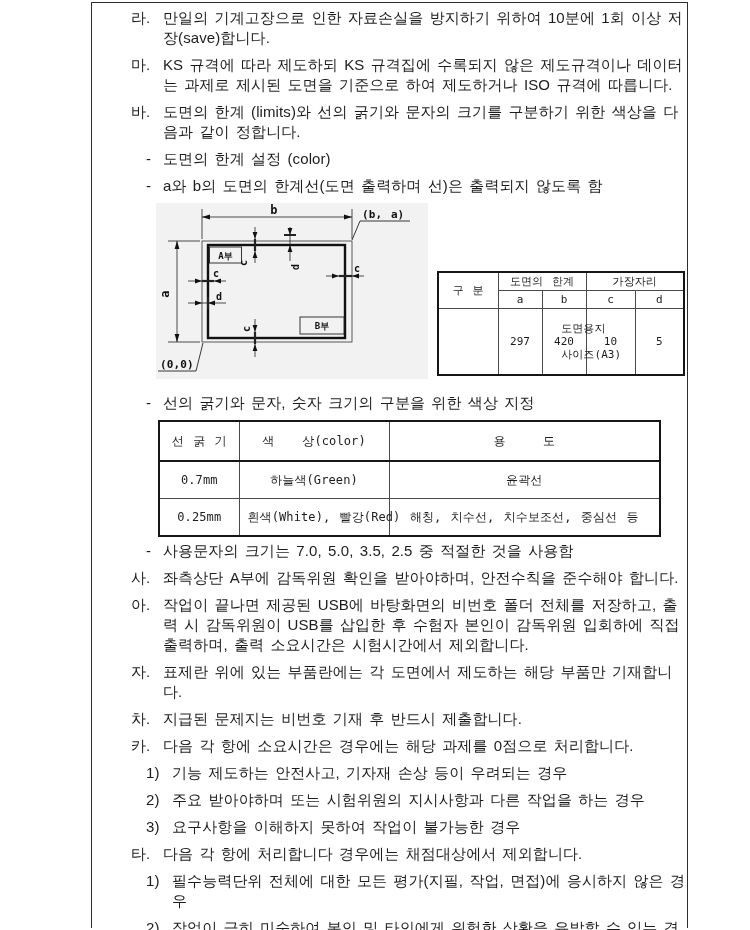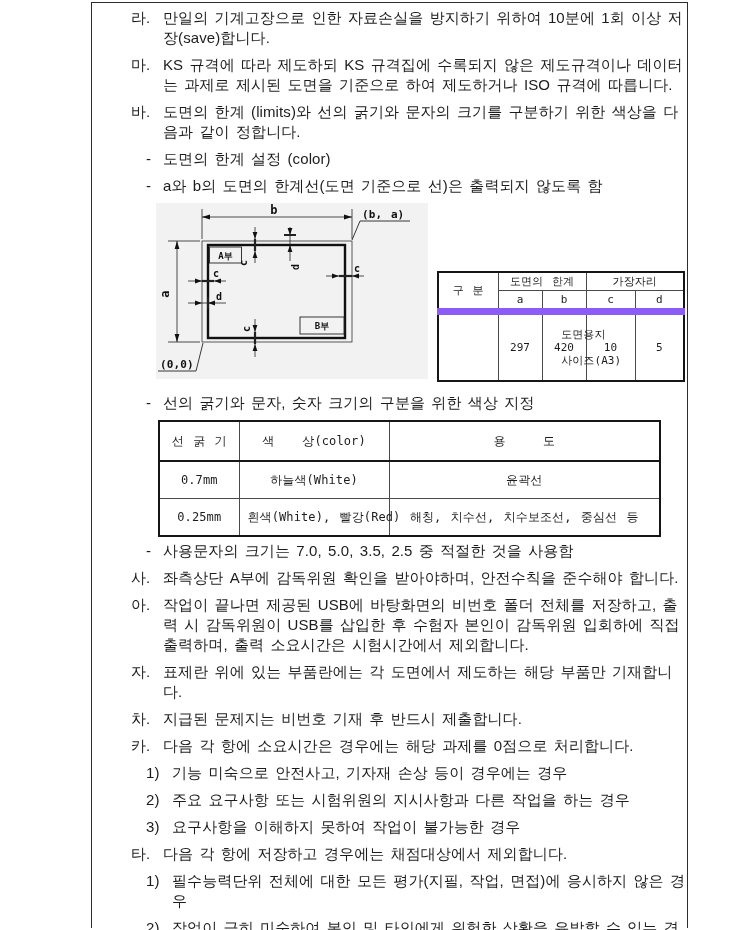--- a/index.html
+++ b/index.html
@@ -23,21 +23,21 @@
   .diagram svg{display:block;}
   .dg-lbl{font-family:"DejaVu Sans Mono","Liberation Sans",sans-serif;font-weight:bold;fill:#111;}
 
   table{border-collapse:collapse;table-layout:fixed;border-radius:20px;}
   
   .limits{position:absolute;left:306px;top:68px;width:246px;border:2px solid #161616;
           font-family:"DejaVu Sans Mono","Liberation Sans",sans-serif;font-size:11px;line-height:13px;}
   .limits td{border:1px solid #4a4a4a;text-align:center;vertical-align:middle;padding:0;white-space:pre;}
   .limits tr.h1 td{height:17px;}
   .limits tr.h2 td{height:17px;}
-  .limits tr.data td{height:36px;border-top:7px solid #8b5cf6;}
+  .limits tr.data td{height:36px;border-top:1px solid #8b5cf6;}
 
   
   .colorwrap{position:relative;height:108px;margin:3px 0 13px 0;}
   .colors{position:absolute;left:27px;top:0;width:501px;border:2px solid #161616;
           font-family:"DejaVu Sans Mono","Liberation Sans",sans-serif;font-size:12px;}
   .colors td{border:1px solid #4a4a4a;text-align:center;vertical-align:middle;padding:8px;white-space:pre;}
   .colors tr.hdr td{height:22px;border-bottom:2px solid #161616;}
   .colors tr.row td{height:20px;}
 </style>
 </head>
@@ -62,21 +62,21 @@
       <span class="ptext">도면의 한계 (limits)와 선의 굵기와 문자의 크기를 구분하기 위한 색상을 다음과 같이 정합니다.</span>
     </div>
 
     <div class="dash">
       <span class="dmark">-</span>
       <span class="ptext">도면의 한계 설정 (color)</span>
     </div>
 
     <div class="dash">
       <span class="dmark">-</span>
-      <span class="ptext">a와 b의 도면의 한계선(도면 기준으로 선)은 출력되지 않도록 함</span>
+      <span class="ptext">a와 b의 도면의 한계선(도면 출력하며 선)은 출력되지 않도록 함</span>
     </div>
 
     <div class="figure">
       <div class="diagram">
         <svg viewBox="0 0 272 176" width="272" height="176" xmlns="http://www.w3.org/2000/svg">
           <rect x="0" y="0" width="272" height="176" fill="#f2f2f2"></rect>
 
           <g>
             <rect x="46" y="38" width="150" height="101" fill="none" stroke="#333" stroke-width="0.8"></rect>
           </g>
@@ -216,21 +216,21 @@
             <col style="width:271px">
           </colgroup>
         <tbody>
           <tr class="hdr">
             <td>선 굵 기</td>
             <td>색   상(color)</td>
             <td>용    도</td>
           </tr>
           <tr class="row">
             <td>0.7mm</td>
-            <td>하늘색(White)</td>
+            <td>하늘색(Green)</td>
             <td>윤곽선</td>
           </tr>
           <tr class="row">
             <td>0.25mm</td>
             <td>흰색(White), 빨강(Red)</td>
             <td>해칭, 치수선, 치수보조선, 중심선 등</td>
           </tr>
         </tbody>
       </table>
     </div>
@@ -259,34 +259,34 @@
       <span class="plabel">차.</span>
       <span class="ptext">지급된 문제지는 비번호 기재 후 반드시 제출합니다.</span>
     </div>
 
     <div class="para">
       <span class="plabel">카.</span>
       <span class="ptext">다음 각 항에 소요시간은 경우에는 해당 과제를 0점으로 처리합니다.</span>
     </div>
     <div class="num">
       <span class="nmark">1)</span>
-      <span class="ptext">기능 미숙으로 안전사고, 기자재 손상 등이 경우에는 경우</span>
+      <span class="ptext">기능 제도하는 안전사고, 기자재 손상 등이 우려되는 경우</span>
     </div>
     <div class="num">
       <span class="nmark">2)</span>
-      <span class="ptext">주요 요구사항 또는 시험위원의 지시사항과 다른 작업을 하는 경우</span>
+      <span class="ptext">주요 받아야하며 또는 시험위원의 지시사항과 다른 작업을 하는 경우</span>
     </div>
     <div class="num">
       <span class="nmark">3)</span>
       <span class="ptext">요구사항을 이해하지 못하여 작업이 불가능한 경우</span>
     </div>
 
     <div class="para">
       <span class="plabel">타.</span>
-      <span class="ptext">다음 각 항에 저장하고 경우에는 채점대상에서 제외합니다.</span>
+      <span class="ptext">다음 각 항에 처리합니다 경우에는 채점대상에서 제외합니다.</span>
     </div>
     <div class="num">
       <span class="nmark">1)</span>
       <span class="ptext">필수능력단위 전체에 대한 모든 평가(지필, 작업, 면접)에 응시하지 않은 경우</span>
     </div>
     <div class="num">
       <span class="nmark">2)</span>
       <span class="ptext">작업이 극히 미숙하여 본인 및 타인에게 위험한 상황을 유발할 수 있는 경우</span>
     </div>
 

